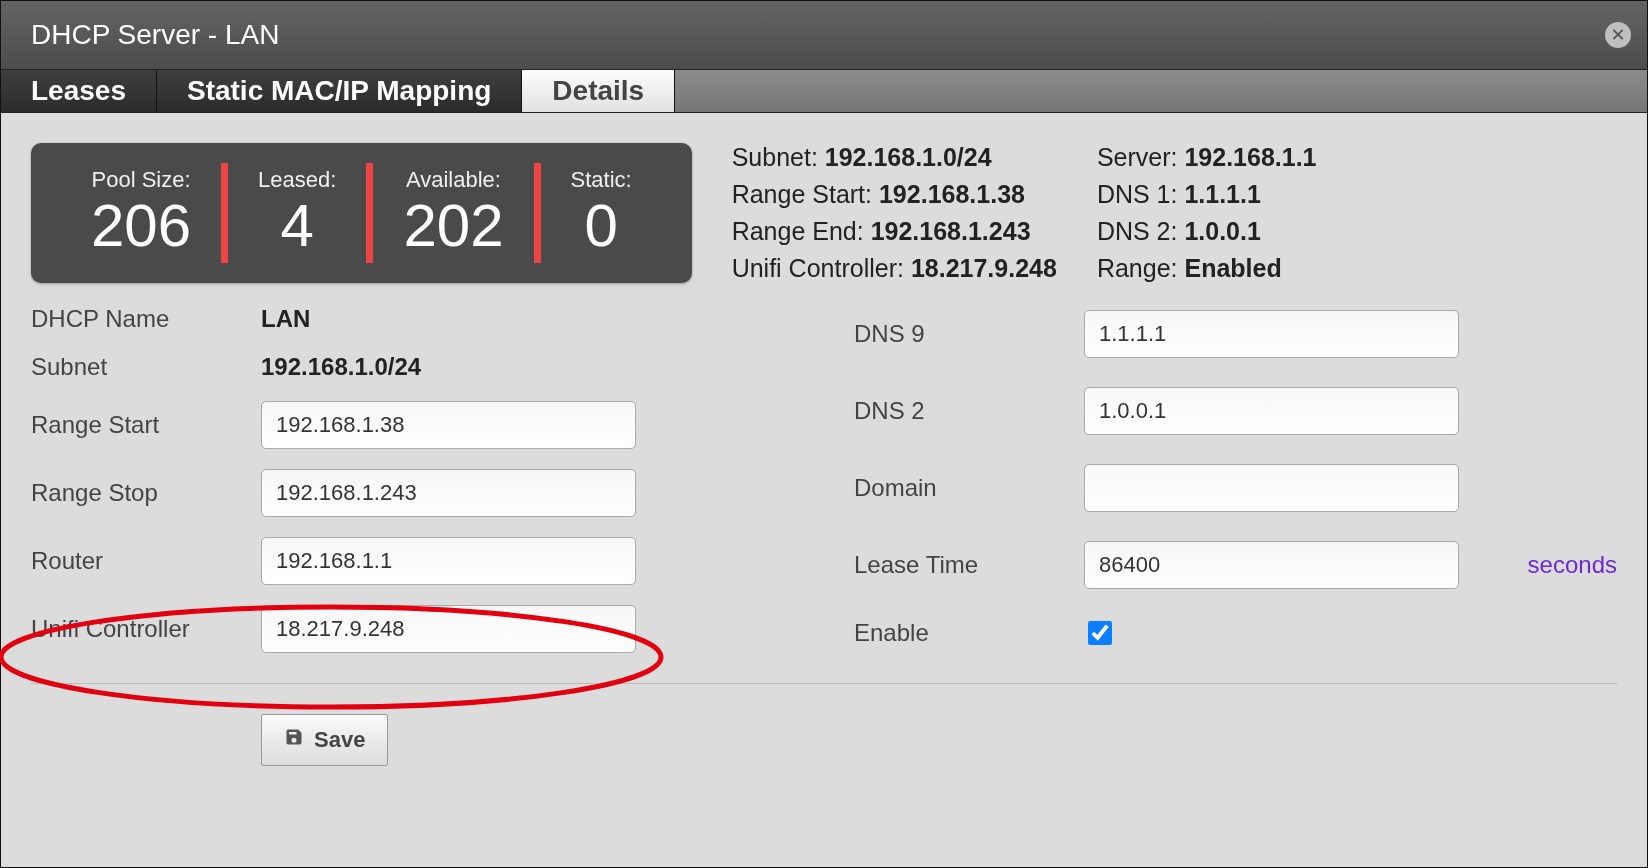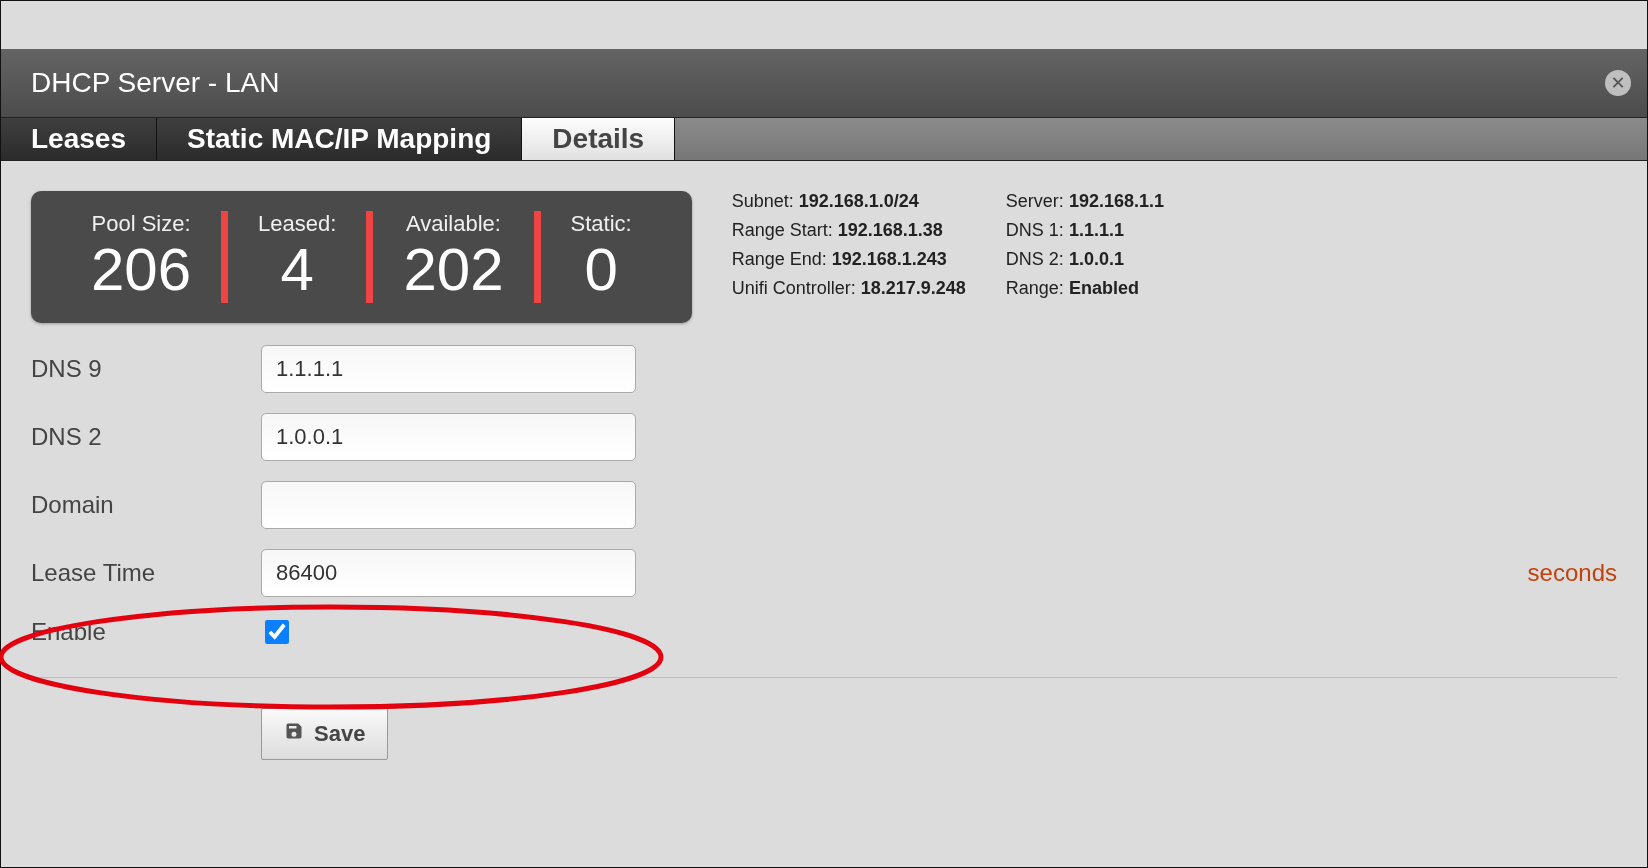--- a/index.html
+++ b/index.html
@@ -23,21 +23,20 @@
     height: 68px;
     background: linear-gradient(to bottom, #646464 0%, #4c4c4c 100%);
     color: #fff;
     display: flex;
     align-items: center;
     padding: 0 30px;
     font-size: 28px;
     font-weight: 400;
     position: relative;
     border-bottom: 1px solid #222;
-    margin-top: 48px;
   }
   .close-btn {
     position: absolute;
     right: 16px;
     top: 50%;
     transform: translateY(-50%);
     width: 26px;
     height: 26px;
     border-radius: 50%;
     background: #bfbfbf;
@@ -108,21 +107,21 @@
   }
   .stat .value {
     font-size: 60px;
     font-weight: 300;
     line-height: 1.1;
   }
   .summary {
     display: flex;
     gap: 40px;
     align-items: flex-start;
-    font-size: 18px;
+    font-size: 25px;
     color: #222;
   }
   .summary-col {
     display: flex;
     flex-direction: column;
     gap: 8px;
   }
   .summary-col div span.k { font-weight: 400; }
   .summary-col div span.v { font-weight: 700; }
   .form-area {
@@ -159,21 +158,21 @@
     border: 1px solid #aaa;
     border-radius: 5px;
     background: linear-gradient(to bottom, #f7f7f7 0%, #fff 100%);
     width: 375px;
     box-sizing: border-box;
     color: #333;
   }
   .suffix {
     grid-column: 3;
     font-size: 24px;
-    color: #c2410c;
+    color: #6d28d9;
     padding-left: 10px;
   }
   input.cb {
     grid-column: 2;
     width: 24px;
     height: 24px;
     accent-color: #0a7fff;
   }
   .save-row {
     padding-left: 230px;
@@ -252,20 +251,39 @@
           <div><span class="k">Server:</span> <span class="v">192.168.1.1</span></div>
           <div><span class="k">DNS 1:</span> <span class="v">1.1.1.1</span></div>
           <div><span class="k">DNS 2:</span> <span class="v">1.0.0.1</span></div>
           <div><span class="k">Range:</span> <span class="v">Enabled</span></div>
         </div>
       </div>
     </div>
 
     <div class="form-area">
 
+      <div class="form-col">
+        <label>DHCP Name</label>
+        <div class="static-val">LAN</div>
+
+        <label>Subnet</label>
+        <div class="static-val">192.168.1.0/24</div>
+
+        <label>Range Start</label>
+        <input class="tf" type="text" value="192.168.1.38" style="">
+
+        <label>Range Stop</label>
+        <input class="tf" type="text" value="192.168.1.243" style="">
+
+        <label>Router</label>
+        <input class="tf" type="text" value="192.168.1.1" style="">
+
+        <label>Unifi Controller</label>
+        <input class="tf" type="text" value="18.217.9.248" style="">
+      </div>
 
       <div class="form-col">
         <label>DNS 9</label>
         <input class="tf" type="text" value="1.1.1.1" style="">
 
         <label>DNS 2</label>
         <input class="tf" type="text" value="1.0.0.1" style="">
 
         <label>Domain</label>
         <input class="tf" type="text" value="" style="">

